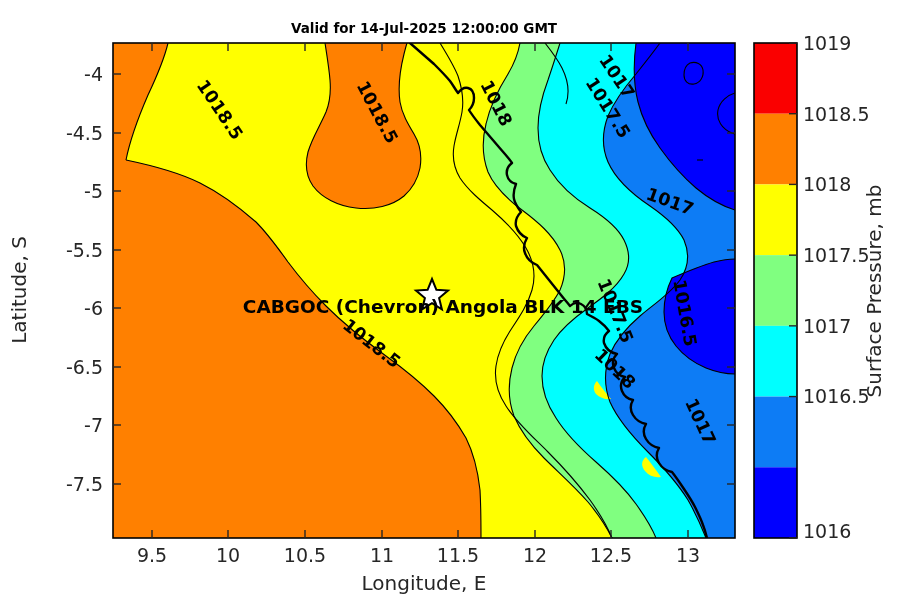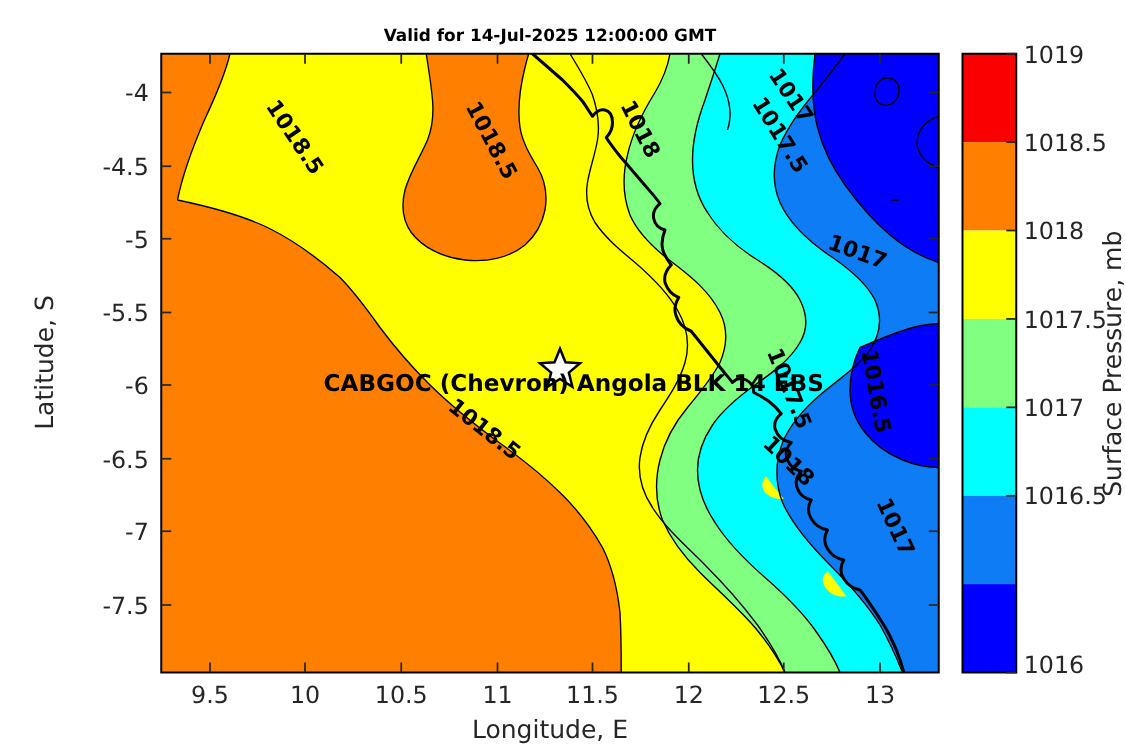--- a/index.html
+++ b/index.html
@@ -10,21 +10,21 @@
   body {
     width: 900px;
     height: 600px;
     position: relative;
     overflow: hidden;
     font-family: "DejaVu Sans", sans-serif;
     color: #262626;
   }
   #figure {
     position: absolute;
-    left: 16px; top: 0;
+    left: 0; top: 0;
     width: 744px; height: 600px;
   }
   .title-text {
     font-weight: bold;
     font-size: 13.5px;
     fill: #000000;
     font-family: "DejaVu Sans", sans-serif;
   }
   .tick-text {
     font-size: 19px;

